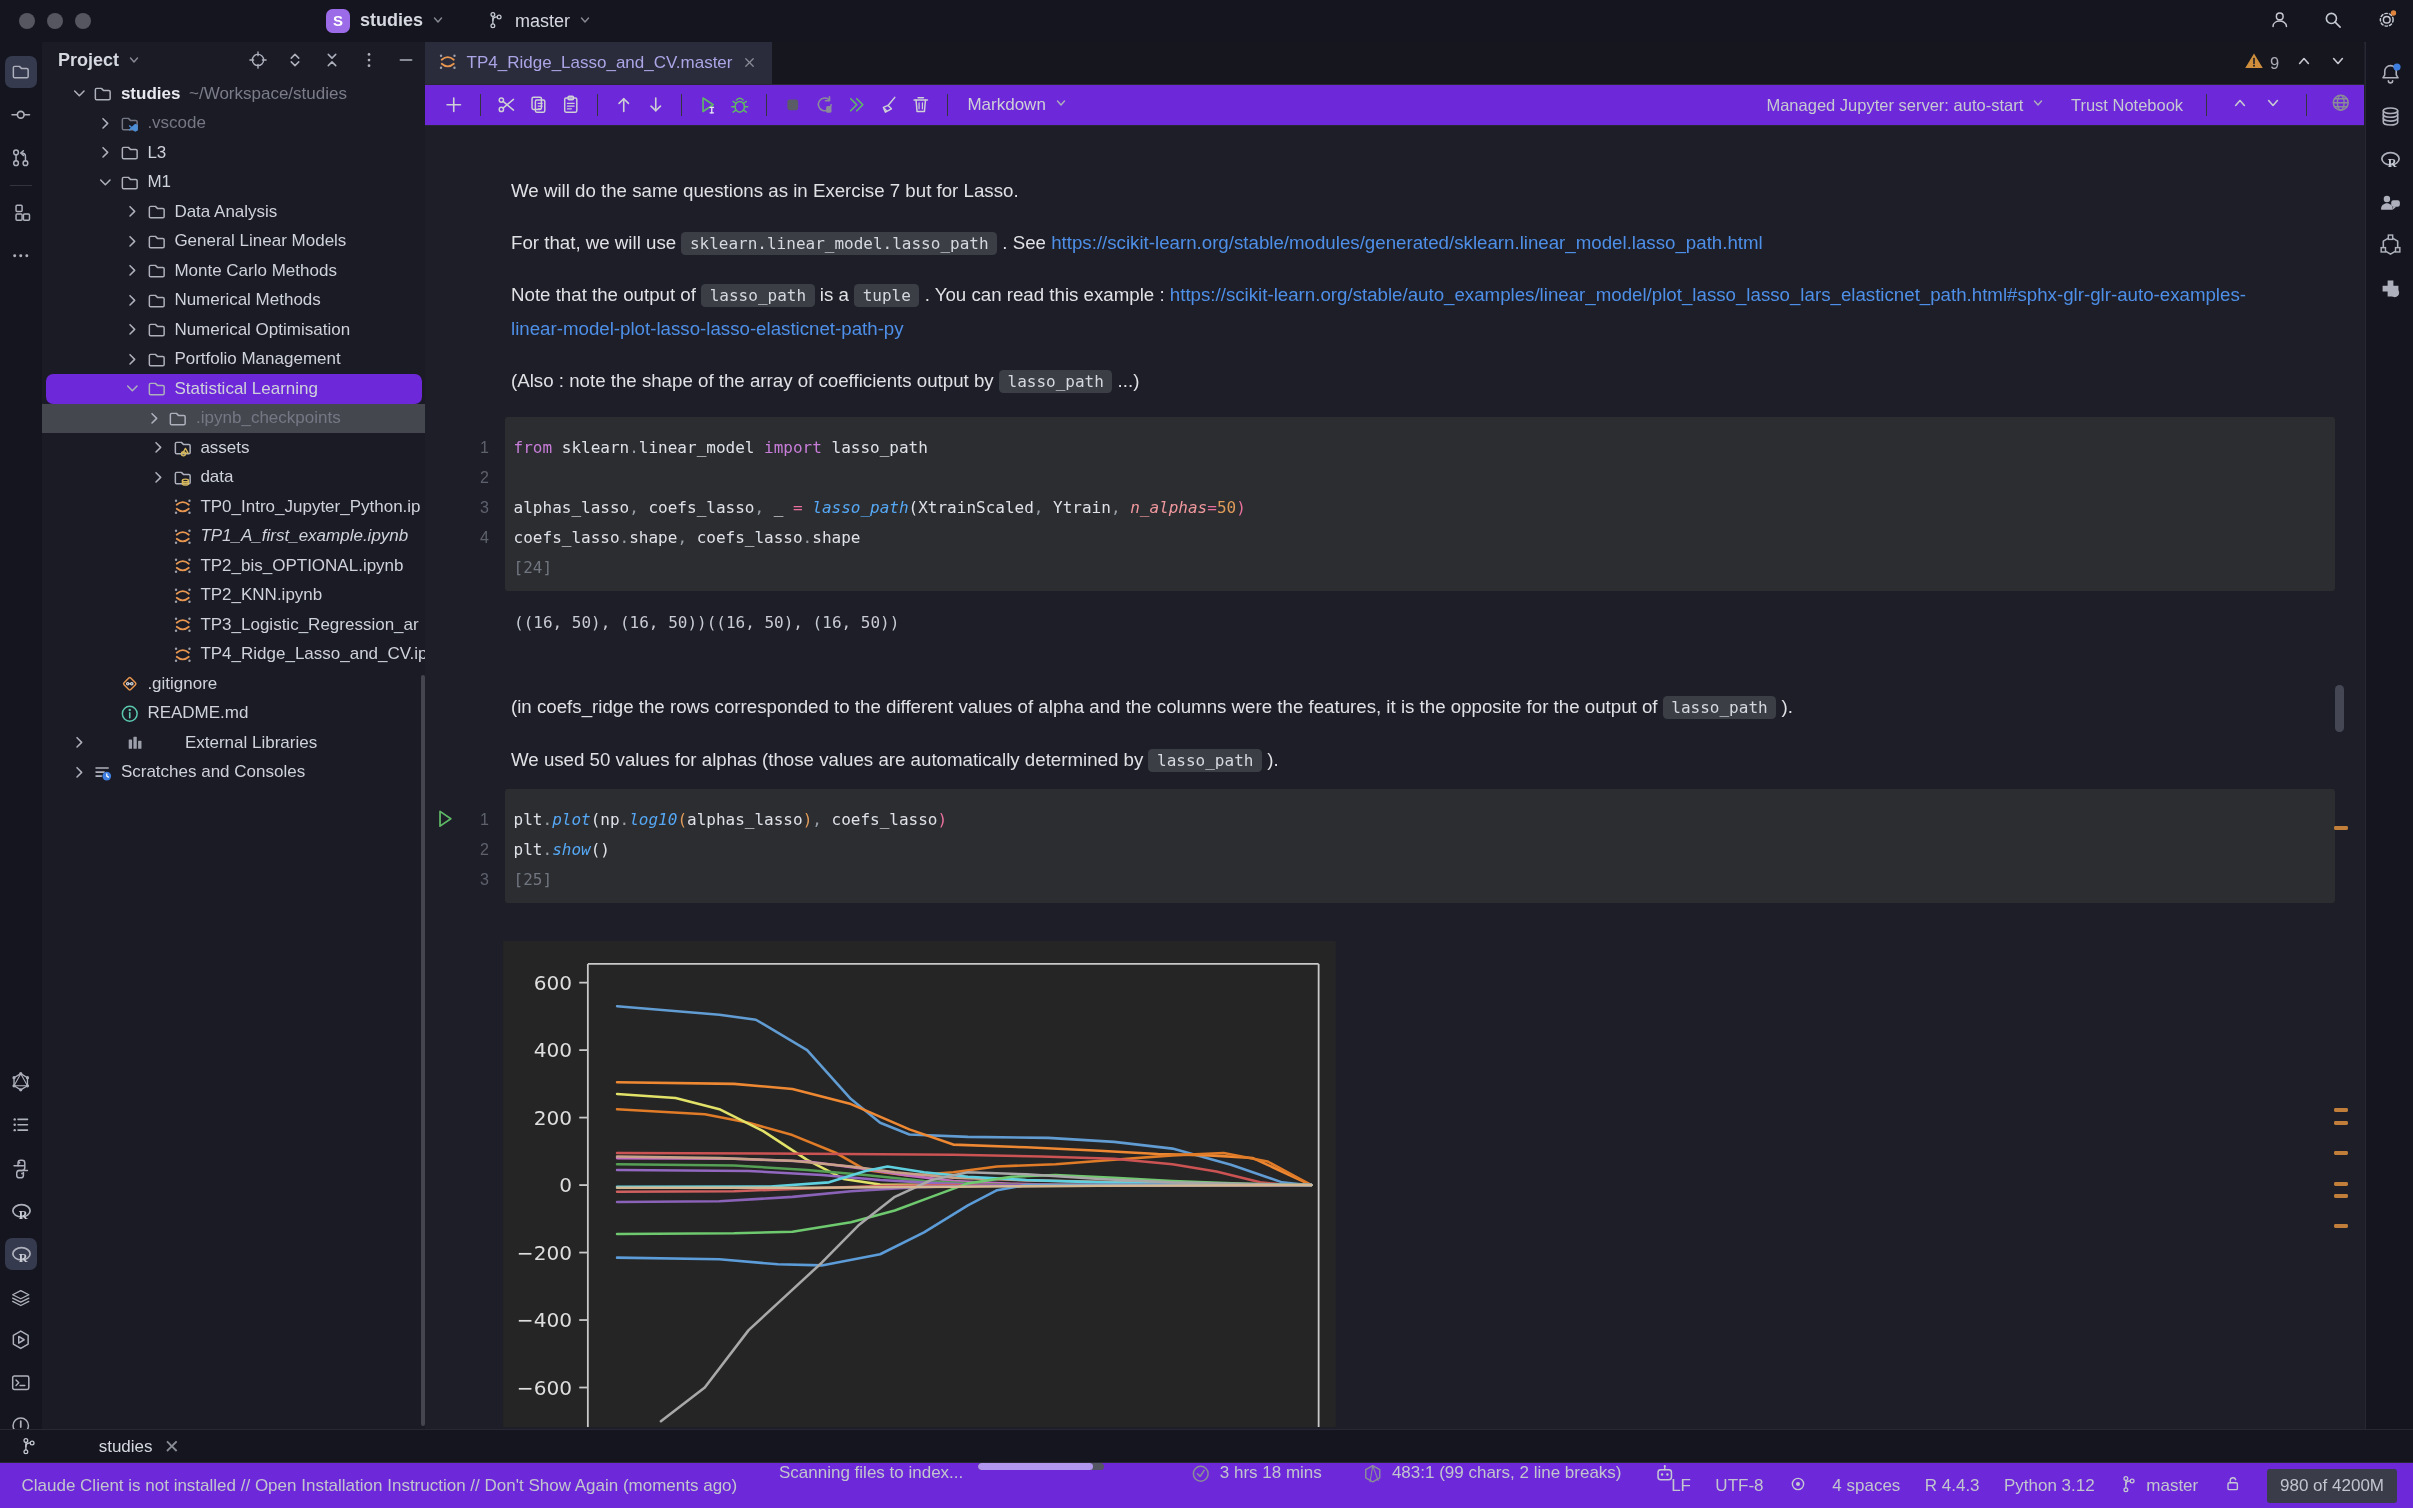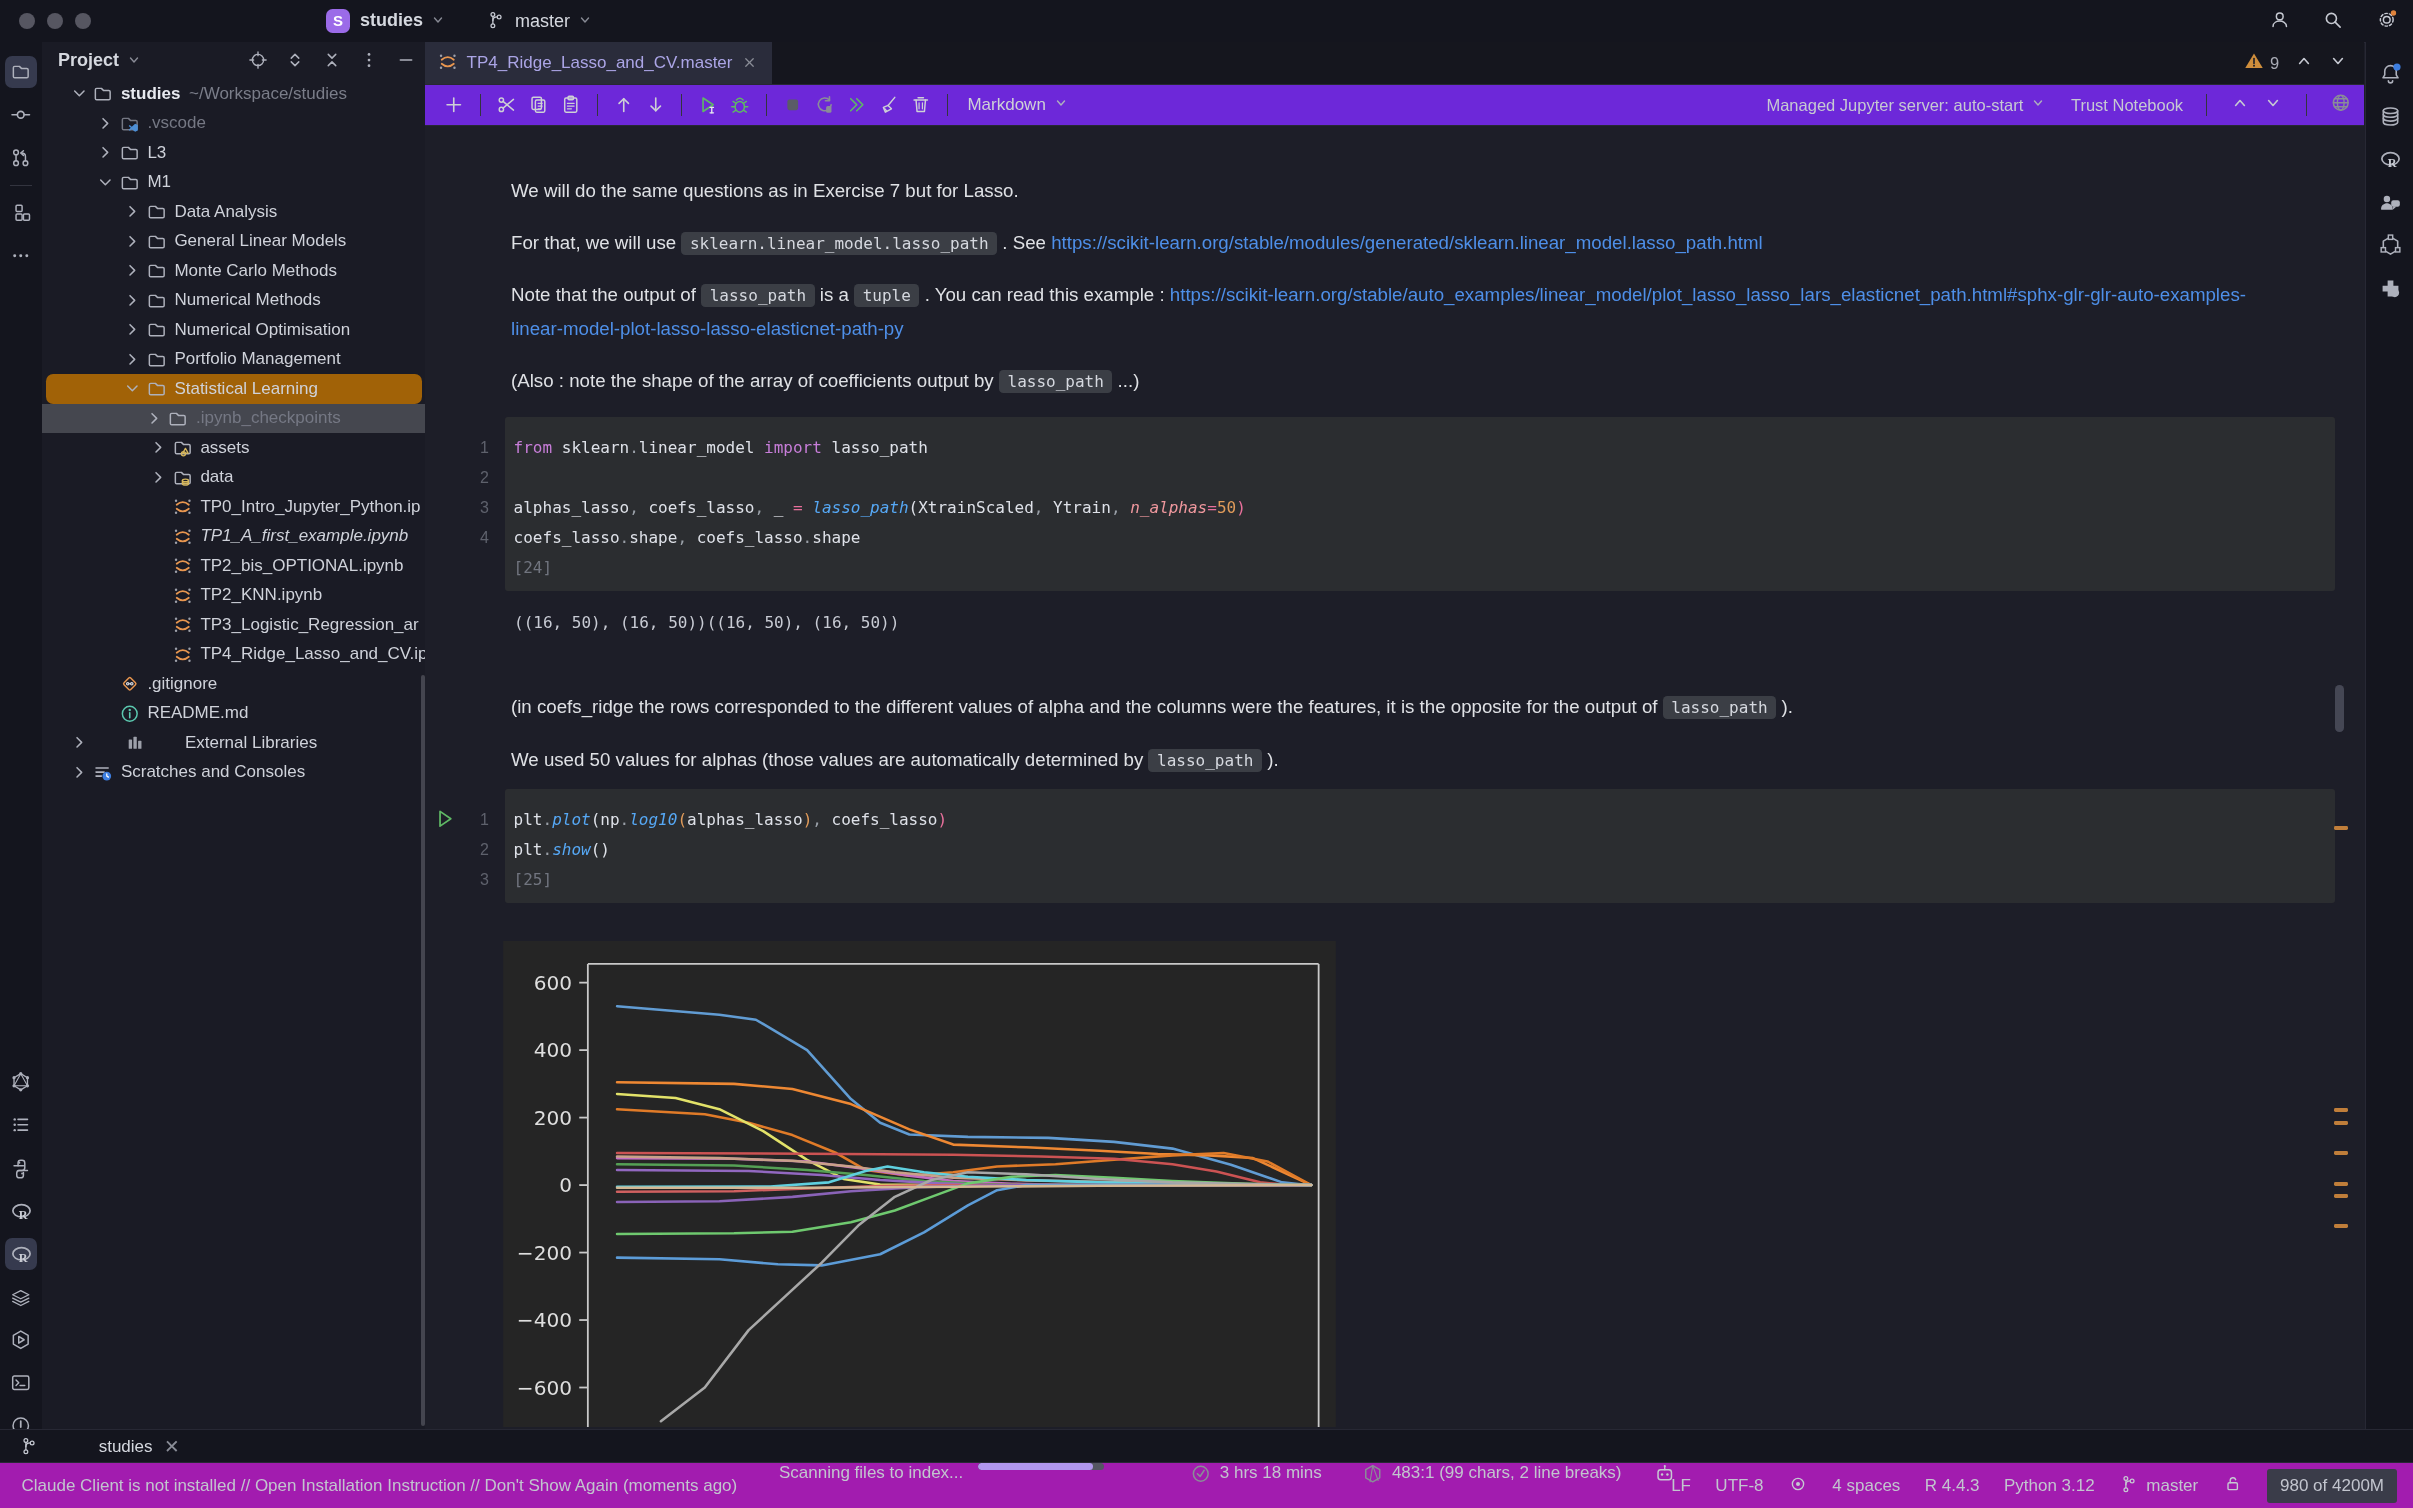--- a/index.html
+++ b/index.html
@@ -26,21 +26,21 @@
 
   
   #panel{left:42px;top:42px;width:384px;height:1388px;background:#1A1B25;overflow:hidden}
   #panel-head{height:37px;padding:0 10px 0 16px;display:flex;align-items:center}
   #panel-title{font-size:18px;font-weight:700;color:#D5D8DF}
   #panel-head .ph-icons{margin-left:auto;display:flex;gap:17px;align-items:center}
   .tree-row{height:29.5px;display:flex;align-items:center;font-size:17px;color:#CFD2DA;white-space:nowrap;
             position:relative;border-radius:7.2px;margin:0 4.3px}
   .tree-row .chev{width:23px;display:flex;justify-content:center;flex:none}
   .tree-row .ticon{width:24.4px;display:flex;justify-content:center;flex:none;margin-right:5.7px}
-  .tree-row.selected{background:#a16207}
+  .tree-row.selected{background:#6d28d9}
   .tree-row.hovered{background:#45474F;border-radius:0;margin:0}
   .tree-row.dim .tlabel{color:#757884}
   .tree-row .tpath{color:#7A7D89;margin-left:8.6px}
   .tree-row.bold .tlabel{font-weight:700;color:#E8EAF0}
   #panel-scroll{left:421px;top:675px;width:3.6px;height:751px;background:#44454F;border-radius:2.2px}
 
   
   #editor{left:425px;top:42px;width:1939px;height:1388px;background:#1D1E28}
   #tabbar{height:42px;background:#15161E;border-bottom:0.7px solid #272834;display:flex;align-items:center}
   #tab{height:42px;background:#2A2C3B;display:flex;align-items:center;padding:0 14.4px 0 11.5px;gap:8.6px}
@@ -71,21 +71,21 @@
   #runglyph{position:absolute;left:8.6px;top:18.7px}
 
   #plotwrap{position:absolute;left:78px;top:816px;width:833px;height:486px;overflow:hidden}
 
   #edscroll-thumb{position:absolute;right:20px;top:560px;width:9.3px;height:47px;background:#454754;border-radius:4.3px}
   .stripe{position:absolute;right:16px;width:14.4px;height:3.6px;background:#C07E3A;border-radius:1.4px}
 
   
   #bottombar{left:0;top:1429px;width:2413px;height:33px;background:#14151E;border-top:0.7px solid #272834}
   #bb-tab{display:flex;align-items:center;gap:11.5px;font-size:17px;color:#D5D8DF;margin-left:60px}
-  #statusbar{left:0;top:1462px;width:2413px;height:46px;background:#a21caf;border-top:0.7px solid #272834;font-size:17px;color:#C2C5CE}
+  #statusbar{left:0;top:1462px;width:2413px;height:46px;background:#6d28d9;border-top:0.7px solid #272834;font-size:17px;color:#C2C5CE}
   #sb-left{position:absolute;left:21.5px;top:0;height:46px;display:flex;align-items:center}
   #sb-mid{position:absolute;left:779px;top:0;height:46px;display:flex;align-items:flex-start}
   #sb-right{position:absolute;right:16px;top:0;height:46px;display:flex;align-items:center;gap:24.4px}
   #sb-progress{width:126px;height:6.5px;border-radius:3.6px;background:#555663;margin-left:14.4px;position:relative;overflow:hidden}
   #sb-progress i{position:absolute;left:0;top:0;height:6.5px;width:115px;border-radius:3.6px;background:#B197EE}
   .mem{background:#3A3C49;padding:7.2px 13px;border-radius:2.9px}
 </style>
 </head>
 <body>
 

